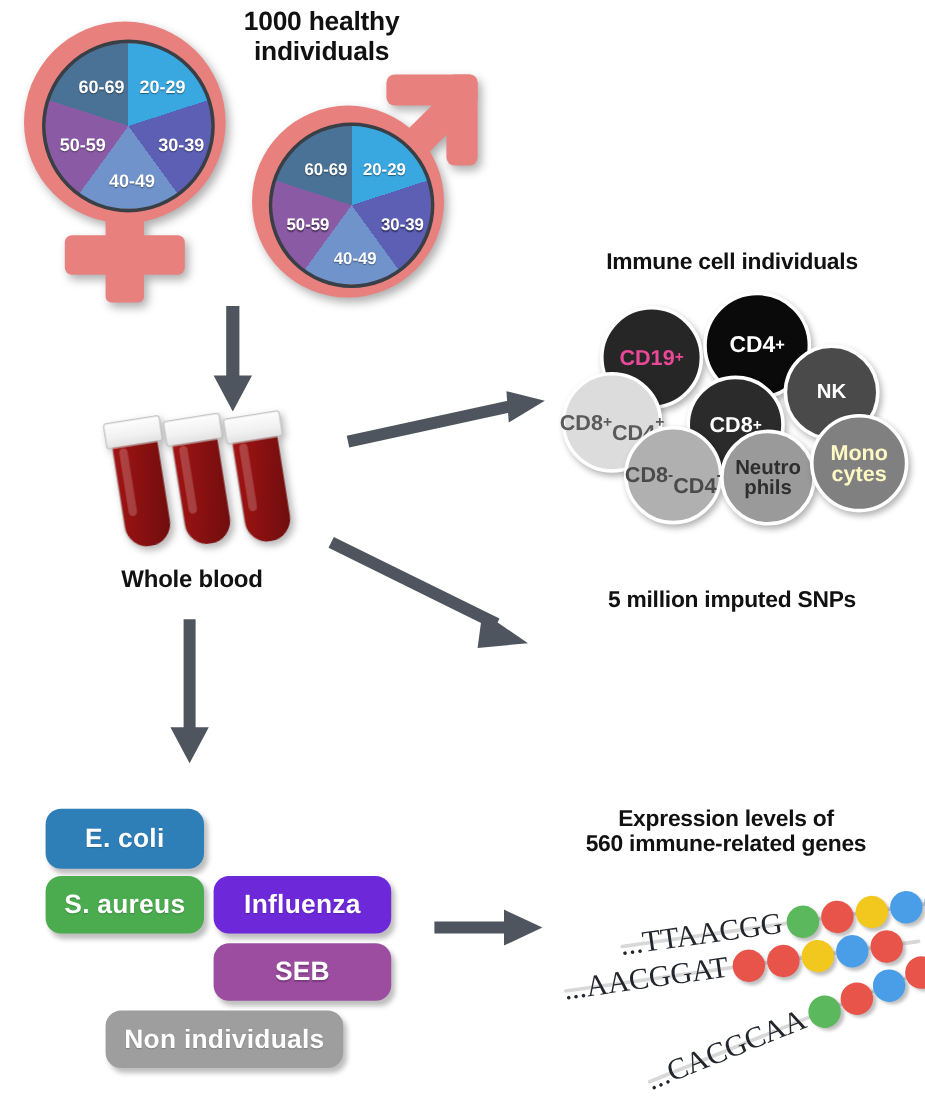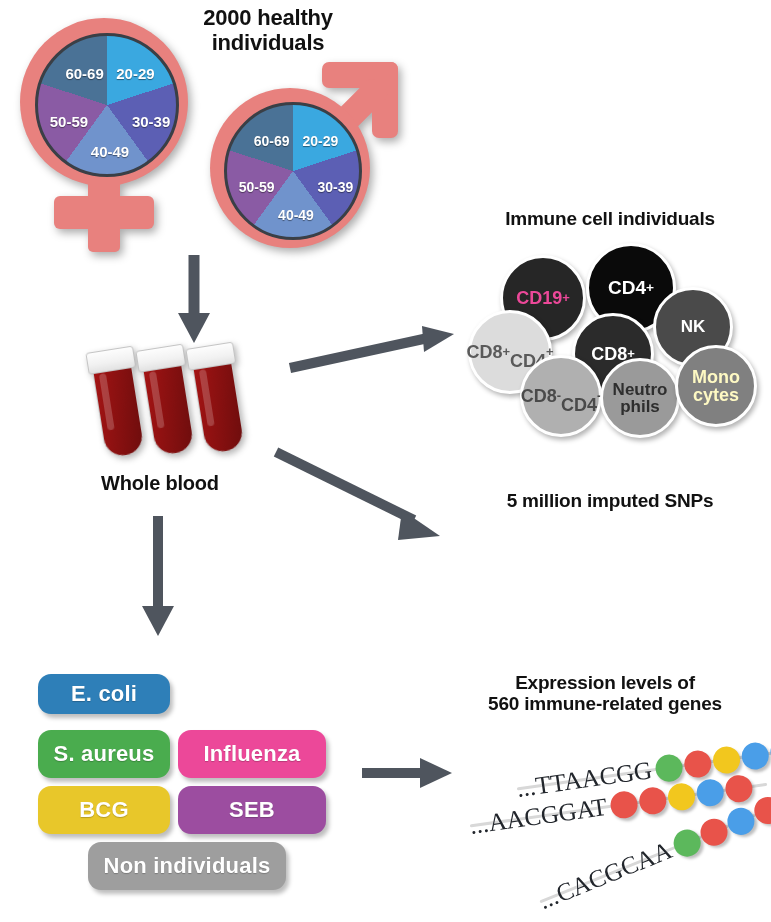--- a/index.html
+++ b/index.html
@@ -185,21 +185,21 @@
     box-shadow:2px 3px 3px rgba(0,0,0,0.26);
     z-index:2;
     flex:0 0 auto;
   }
 </style>
 </head>
 <body>
 
 <div id="canvas">
 
-  <div class="abs heading" id="title-individuals">2000 healthy
+  <div class="abs heading" id="title-individuals">1000 healthy
 individuals</div>
 
   <div class="abs heading" id="title-immune">Immune cell individuals</div>
 
   <div class="abs heading" id="title-snps">5 million imputed SNPs</div>
 
   <div class="abs heading" id="title-expression">Expression levels of
 560 immune-related genes</div>
 
   <div class="abs heading" id="label-whole-blood">Whole blood</div>
@@ -291,24 +291,23 @@
       <div class="cell" style="left: 653px; top: 287px; width: 80px; height: 80px; background: rgb(74, 74, 74); color: rgb(255, 255, 255); font-size: 17px;">NK</div>
       <div class="cell" style="left: 468px; top: 310px; width: 84px; height: 84px; background: rgb(220, 220, 220); color: rgb(90, 90, 90); font-size: 18px;">CD8<sup>+</sup><br>CD4<sup>+</sup></div>
       <div class="cell" style="left: 572px; top: 313px; width: 82px; height: 82px; background: rgb(43, 43, 43); color: rgb(255, 255, 255); font-size: 18px;">CD8<sup>+</sup></div>
       <div class="cell" style="left: 520px; top: 355px; width: 82px; height: 82px; background: rgb(176, 176, 176); color: rgb(74, 74, 74); font-size: 18px;">CD8<sup>-</sup><br>CD4<sup>-</sup></div>
       <div class="cell" style="left: 600px; top: 358px; width: 80px; height: 80px; background: rgb(154, 154, 154); color: rgb(46, 46, 46); font-size: 17px;">Neutro<br>phils</div>
       <div class="cell" style="left: 675px; top: 345px; width: 82px; height: 82px; background: rgb(128, 128, 128); color: #fef9c3; font-size: 18px;">Mono<br>cytes</div>
     </div>
 
 
   <div class="abs" id="stimulations" style="left:0; top:0; width:400px; height:922px;">
-      <div class="pill" style="left: 38px; top: 674px; width: 132px; height: 40px; background: rgb(46, 127, 184);">E. coli</div>
+      <div class="pill" style="left: 38px; top: 674px; width: 132px; height: 50px; background: rgb(46, 127, 184);">E. coli</div>
       <div class="pill" style="left: 38px; top: 730px; width: 132px; height: 48px; background: rgb(74, 172, 78);">S. aureus</div>
-      <div class="pill" style="left: 178px; top: 730px; width: 148px; height: 48px; background: #ec4899;">Influenza</div>
-      <div class="pill" style="left: 38px; top: 786px; width: 132px; height: 48px; background: rgb(232, 199, 42);">BCG</div>
+      <div class="pill" style="left: 178px; top: 730px; width: 148px; height: 48px; background: #6d28d9;">Influenza</div>
       <div class="pill" style="left: 178px; top: 786px; width: 148px; height: 48px; background: rgb(156, 77, 160);">SEB</div>
       <div class="pill" style="left: 88px; top: 842px; width: 198px; height: 48px; background: rgb(158, 158, 158);">Non individuals</div>
     </div>
 
   <div class="abs" id="strands" style="left:0; top:0; width:771px; height:922px;">
       <div class="strand" style="left: 517px; top: 775px; transform: rotate(-8deg);">
         <div class="strand-line" style="width: 300px;"></div>
         <span class="strand-text">...TTAACGG</span>
         <span class="bead" style="width: 27px; height: 27px; background: rgb(92, 184, 92); margin-left: 4px;"></span>
         <span class="bead" style="width: 27px; height: 27px; background: rgb(232, 83, 74); margin-left: 2px;"></span>

